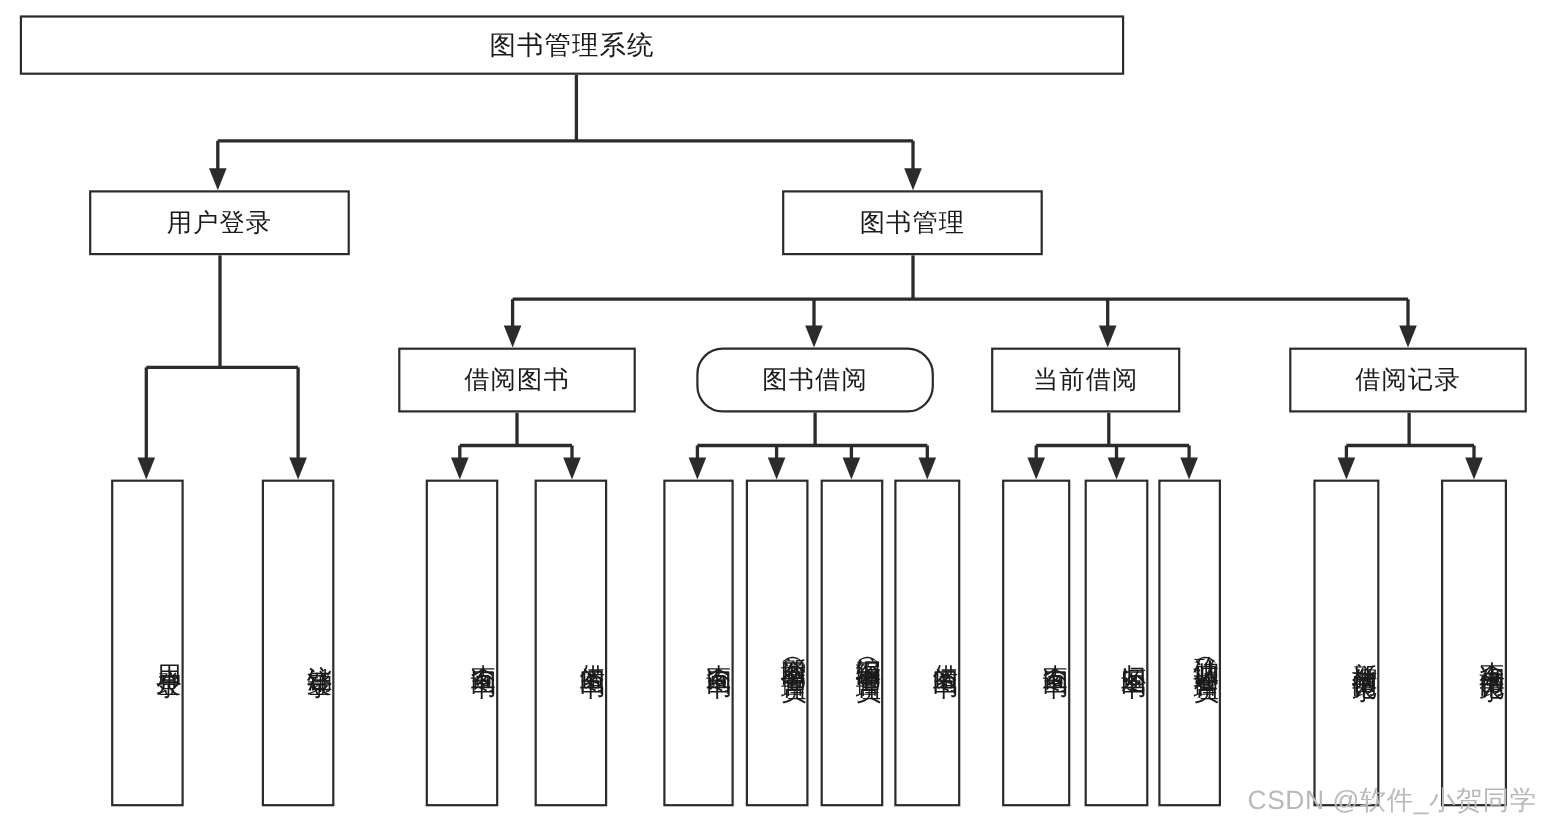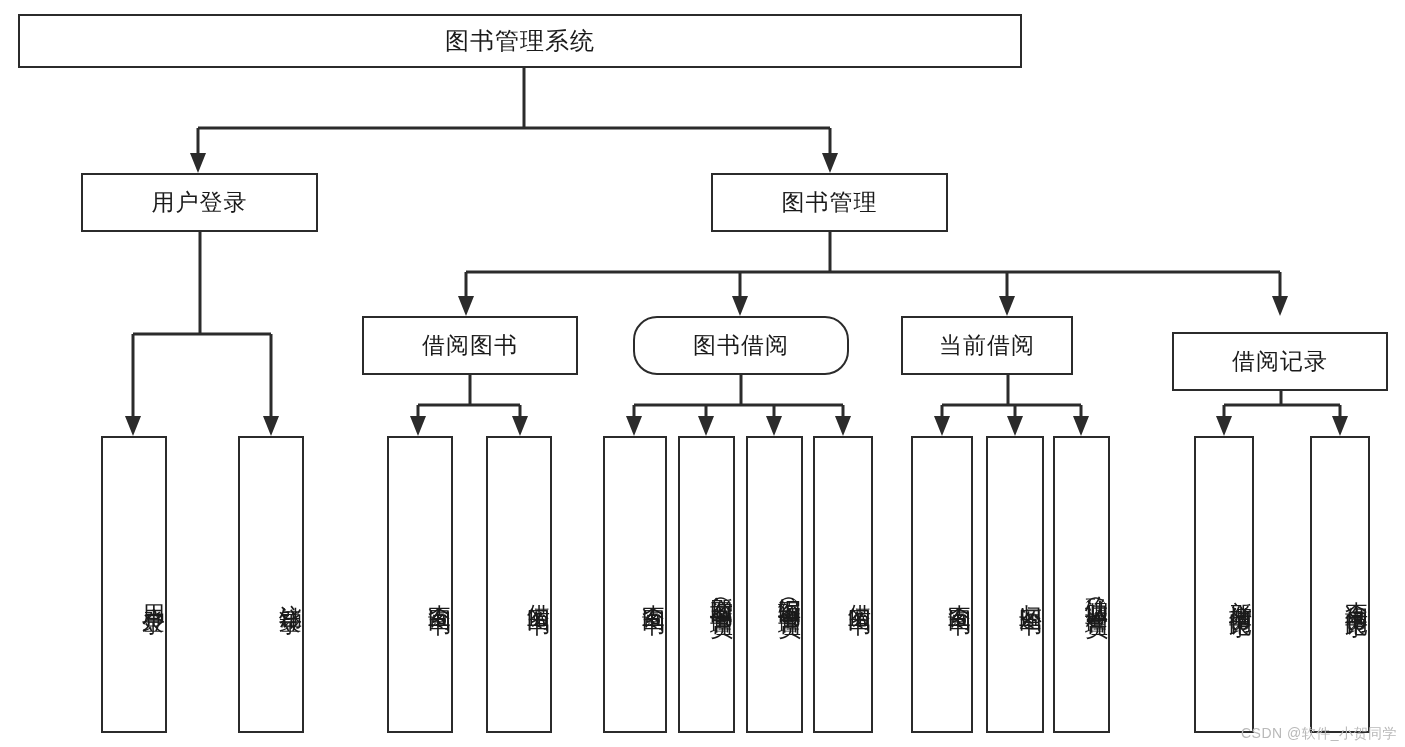--- a/index.html
+++ b/index.html
@@ -55,21 +55,21 @@
     text-orientation: upright;
     display: block;
   }
   .node-box.root {
     font-size: 24px;
   }
   .watermark {
     position: absolute;
     right: 8px;
     bottom: 4px;
-    font-size: 14px;
+    font-size: 24px;
     color: #b9b9b9;
     letter-spacing: 0.5px;
     white-space: nowrap;
     pointer-events: none;
   }
 </style>
 </head>
 <body>
 
 <div id="diagram-root">
@@ -143,21 +143,21 @@
       </div>
       <div class="node-box horizontal" style="left: 362px; top: 316px; width: 216px; height: 59px;">
         <span>借阅图书</span>
       </div>
       <div class="node-box horizontal" style="left: 633px; top: 316px; width: 216px; height: 59px; border-radius: 24px;">
         <span>图书借阅</span>
       </div>
       <div class="node-box horizontal" style="left: 901px; top: 316px; width: 172px; height: 59px;">
         <span>当前借阅</span>
       </div>
-      <div class="node-box horizontal" style="left: 1172px; top: 316px; width: 216px; height: 59px; margin-top: 16px;">
+      <div class="node-box horizontal" style="left: 1172px; top: 316px; width: 216px; height: 59px;">
         <span>借阅记录</span>
       </div>
       <div class="node-box vertical" style="left: 101px; top: 436px; width: 66px; height: 297px;">
         <span>用户登录</span>
       </div>
       <div class="node-box vertical" style="left: 238px; top: 436px; width: 66px; height: 297px;">
         <span>注销登录</span>
       </div>
       <div class="node-box vertical" style="left: 387px; top: 436px; width: 66px; height: 297px;">
         <span>查询图书</span>

